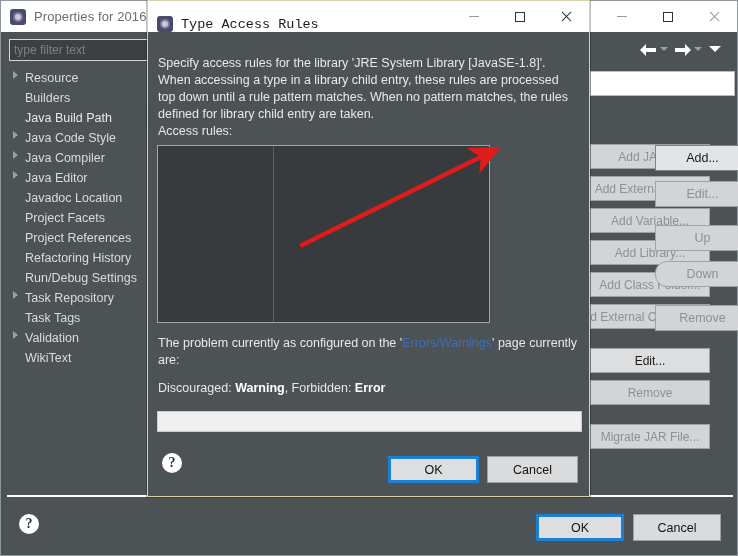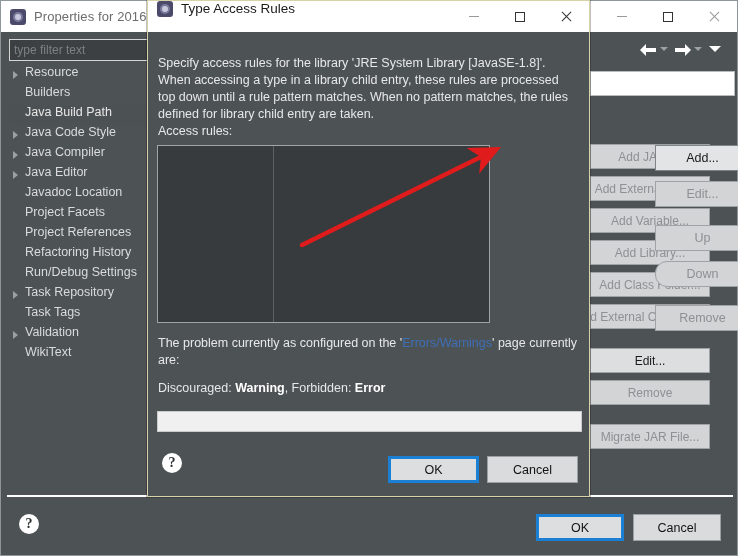--- a/index.html
+++ b/index.html
@@ -95,21 +95,21 @@
     color: #7b8186; font-size: 12px;
     display: flex; align-items: center; padding-left: 4px;
   }
 
   
   #bg-tree {
     position: absolute; left: 8px; top: 64px; width: 142px; height: 424px;
     overflow: hidden;
   }
   .tree-item {
-    height: 20px; display: flex; align-items: flex-start;
+    height: 20px; display: flex; align-items: flex-end;
     font-size: 12.5px; color: #d9dbdc; padding-left: 16px; position: relative;
     white-space: nowrap;
   }
   .tree-item.selected {
     background: #4c5153; color: #e8e8e8;
   }
   .tree-arrow {
     position: absolute; left: 4px; top: 50%; margin-top: -4px;
     width: 0; height: 0;
     border-top: 4px solid transparent; border-bottom: 4px solid transparent;
@@ -162,21 +162,21 @@
 
   
   #dialog {
     position: absolute; left: 147px; top: 0; width: 443px; height: 497px;
     background: #4d5254;
     border: 1px solid #d8d2a8;
     box-shadow: 0 0 0 1px rgba(0,0,0,.25);
   }
   #dlg-titlebar {
     position: absolute; left: 0; top: 0; width: 441px; height: 31px;
-    background: #ffffff; display: flex; align-items: flex-start;
+    background: #ffffff; display: flex; align-items: flex-end; font-family: Liberation Mono, monospace;
   }
   #dlg-title-text {
     font-size: 13.5px; color: #1b1b1b; white-space: nowrap;
   }
   #dlg-winbtns { position: absolute; right: 0; top: 0; height: 31px; display: flex; }
 
   #dlg-body { position: absolute; left: 0; top: 31px; width: 441px; height: 464px; }
 
   #dlg-desc {
     position: absolute; left: 10px; top: 23px; width: 420px;

